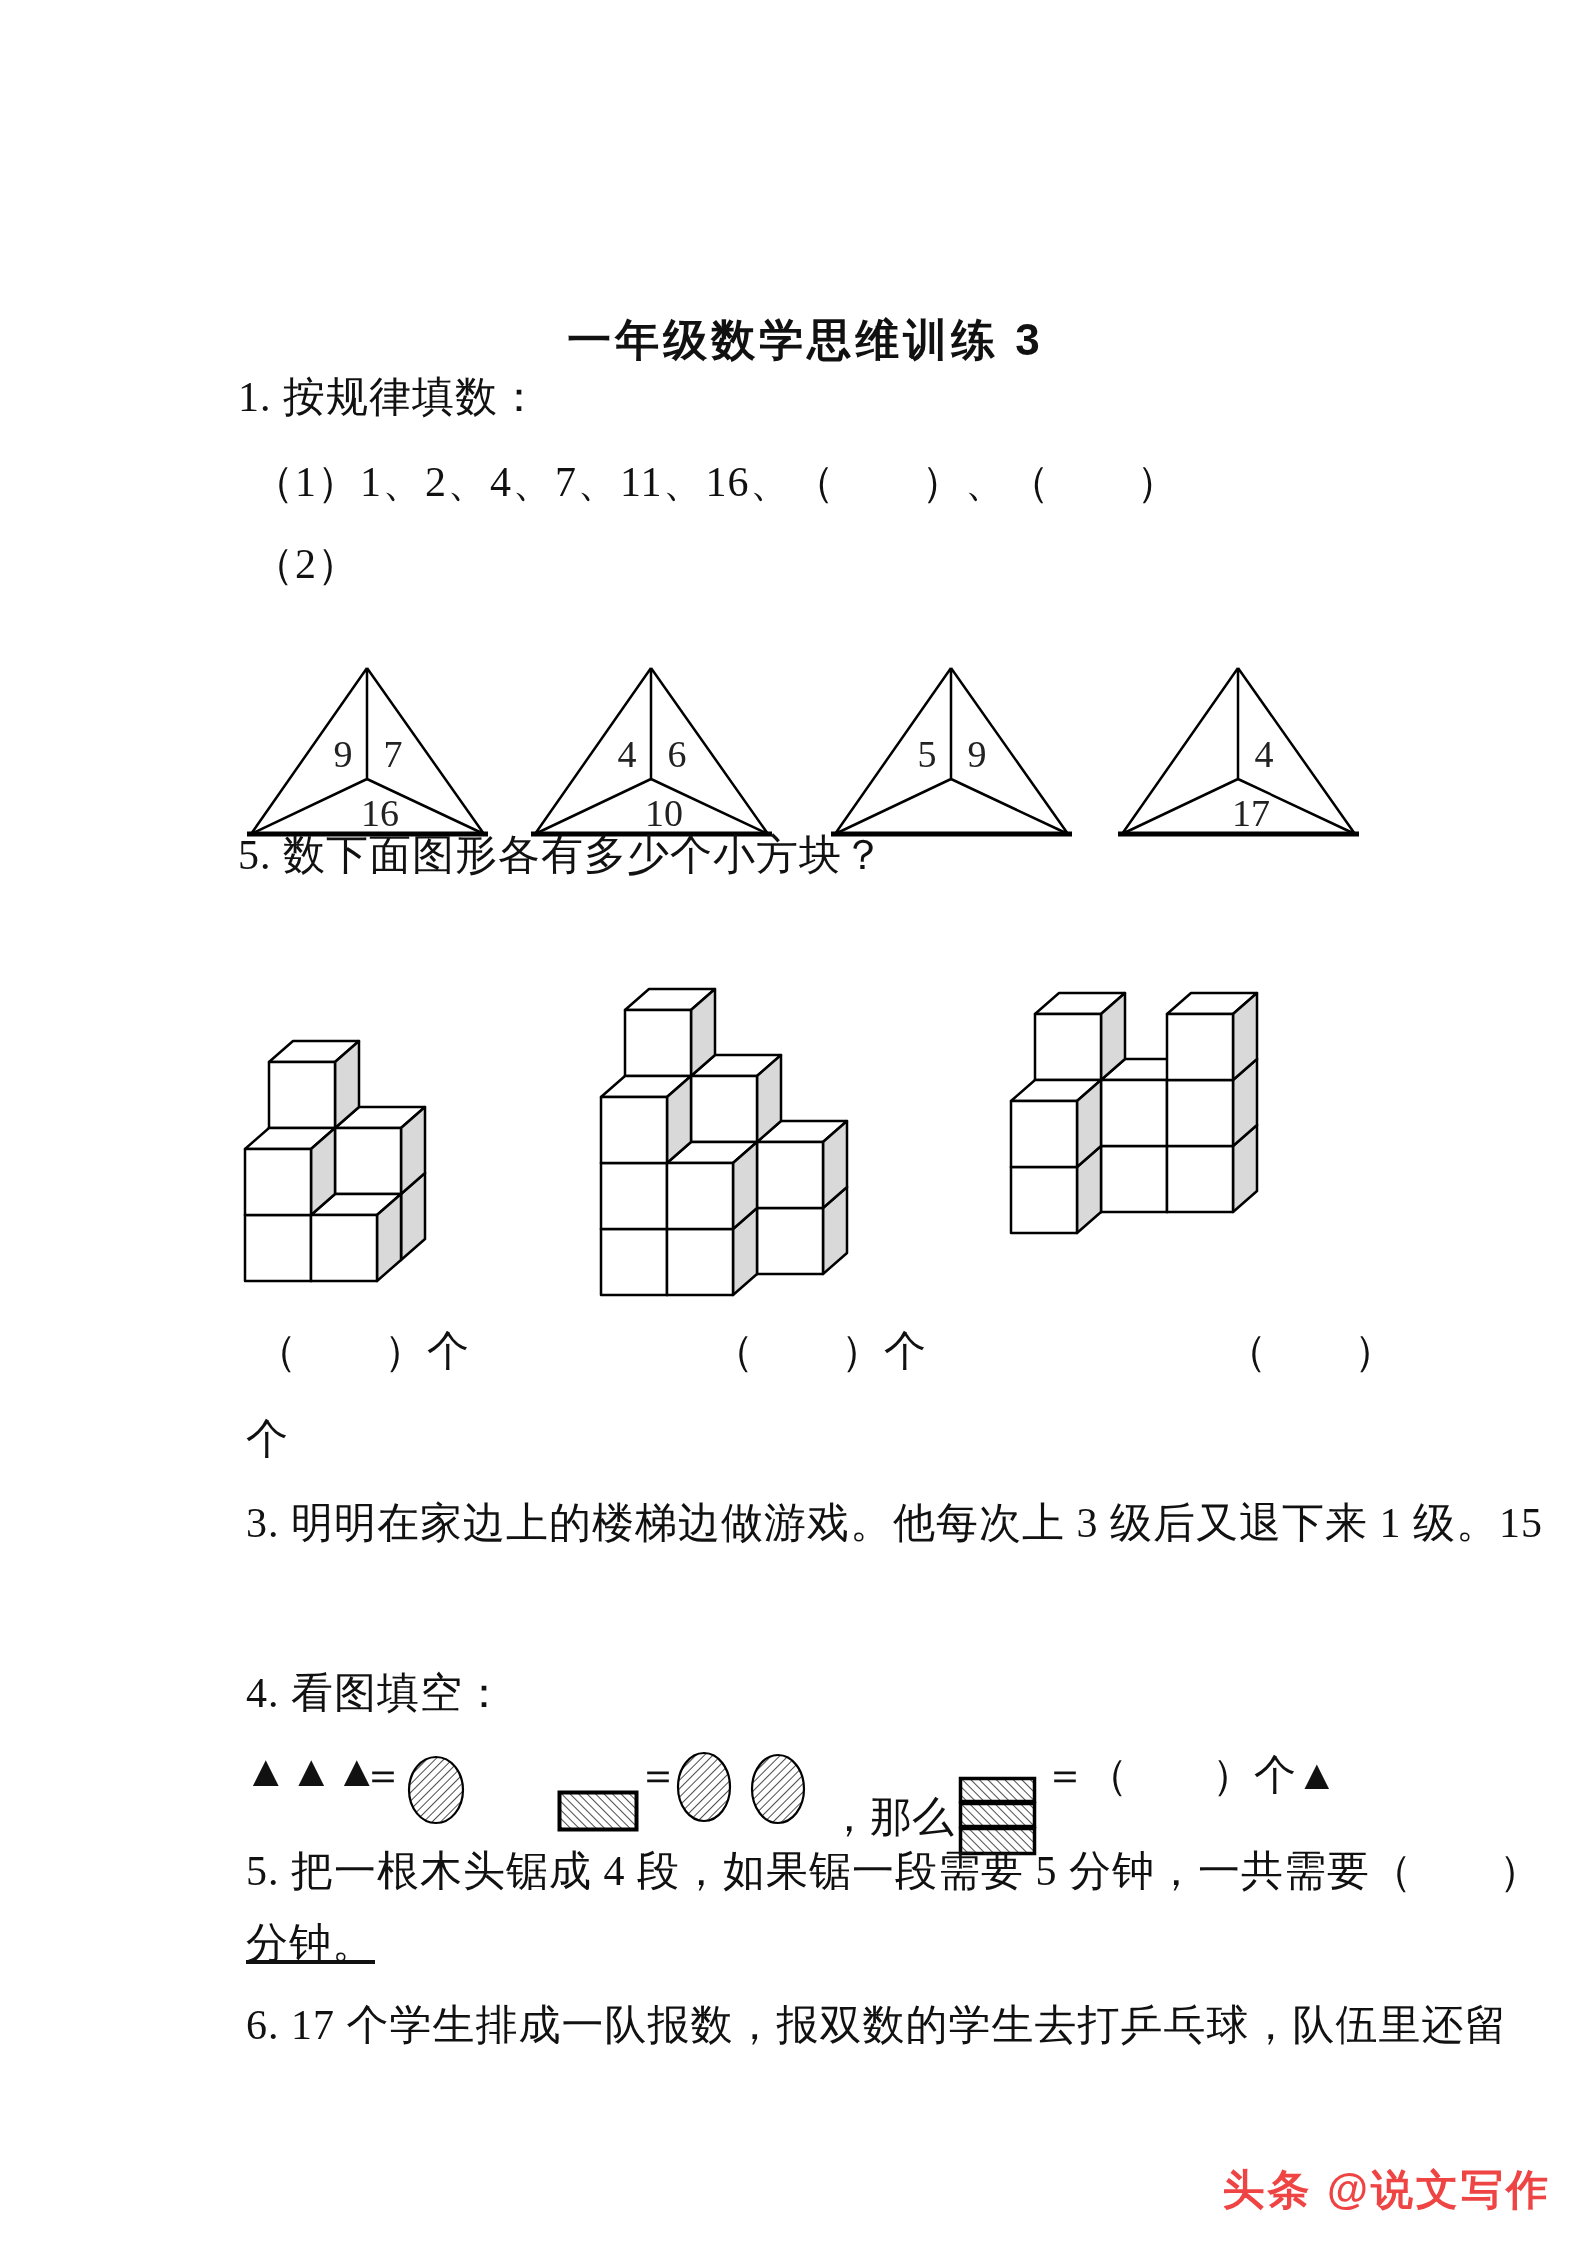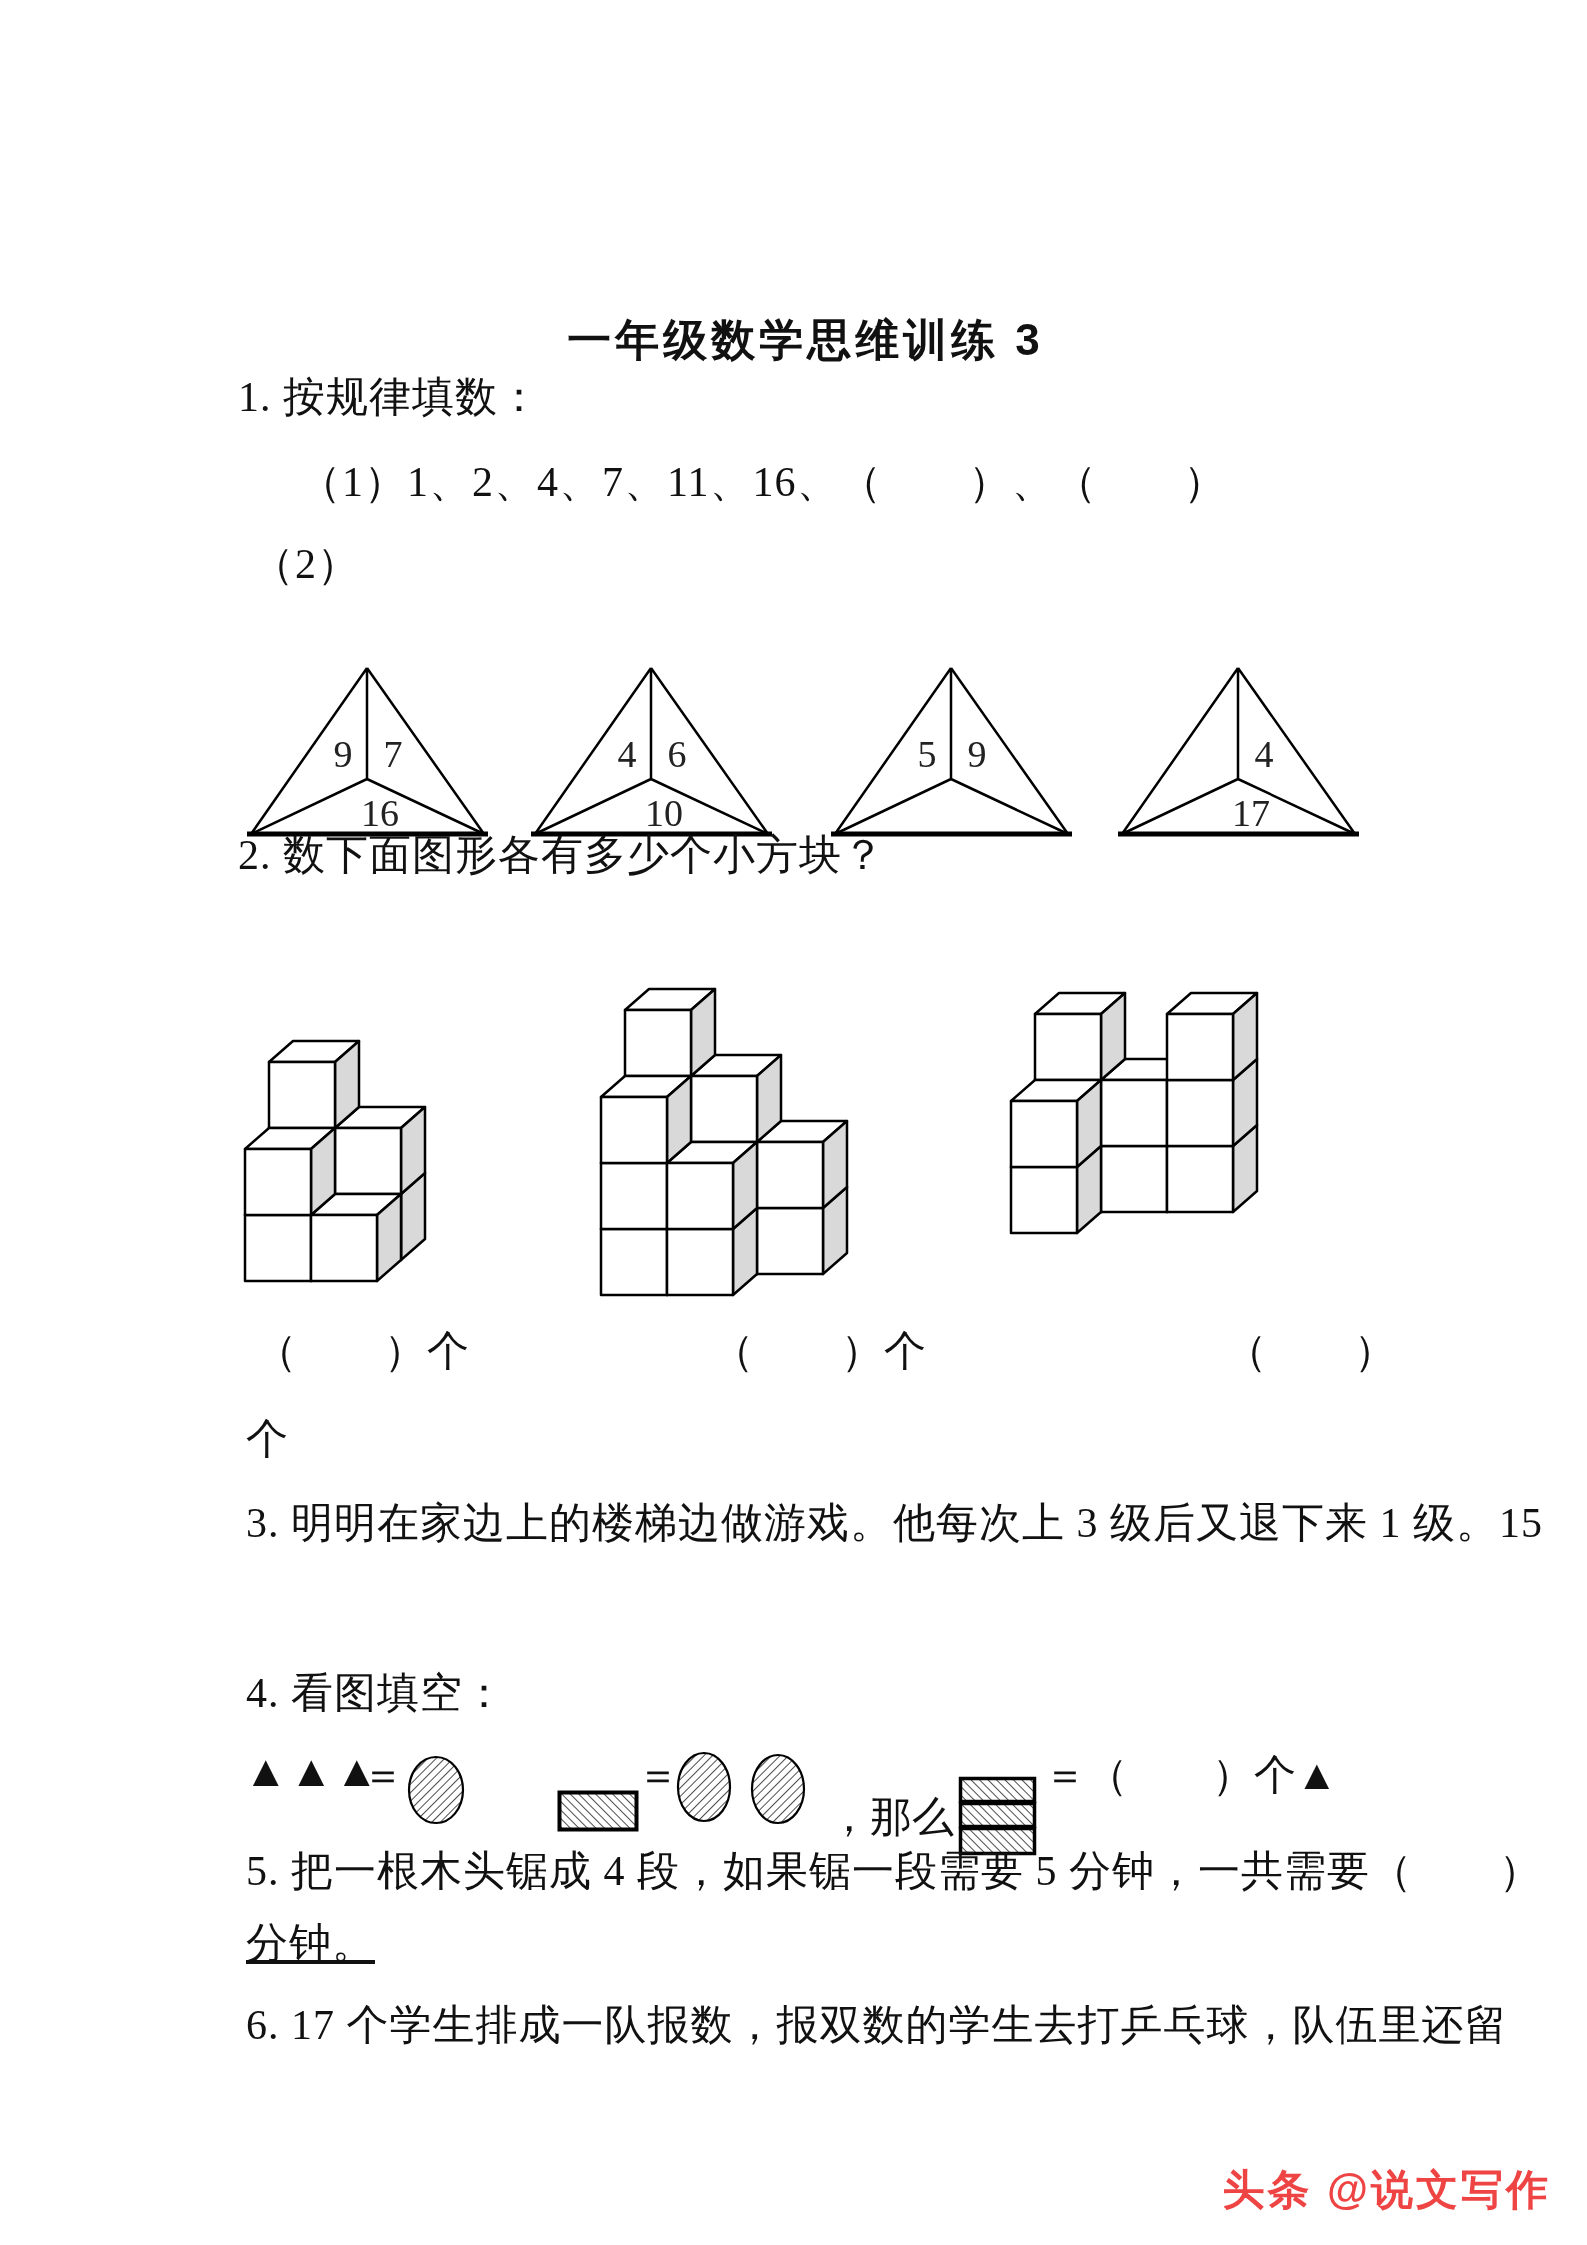--- a/index.html
+++ b/index.html
@@ -56,21 +56,21 @@
       <pattern id="hatchFwd" width="6" height="6" patternUnits="userSpaceOnUse" patternTransform="rotate(-45)">
         <rect width="6" height="6" fill="#ffffff"></rect>
         <line x1="0" y1="0" x2="0" y2="6" stroke="#000" stroke-width="1.4"></line>
       </pattern>
     </defs>
   </svg>
 
   <div class="abs doc-title" style="top:291px;left:12px;width:1587px;text-align:center;margin-top:27px;">一年级数学思维训练 3</div>
 
   <div class="abs body-line" style="top:376px;left:238px;">1. 按规律填数：</div>
-  <div class="abs body-line" style="top:461px;left:252px;margin-left:47px;">（1）1、2、4、7、11、16、（　　）、（　　）</div>
+  <div class="abs body-line" style="top:461px;left:252px;">（1）1、2、4、7、11、16、（　　）、（　　）</div>
   <div class="abs body-line" style="top:543px;left:252px;">（2）</div>
 
   <div class="abs" style="top:627px;left:243px;">
     <svg width="249" height="180" viewBox="0 0 249 180">
       <g stroke="#000" stroke-width="2.5" fill="none" stroke-linejoin="round">
         <path d="M124 5 L8 171 M124 5 L241 171 M124 5 L124 116 M8 171 L124 116 M241 171 L124 116"></path>
         <path d="M4 171 L245 171" stroke-width="5"></path>
       </g>
       <text class="tri-num" x="100" y="104" text-anchor="middle">9</text>
       <text class="tri-num" x="150" y="104" text-anchor="middle">7</text>
@@ -104,21 +104,21 @@
       <g stroke="#000" stroke-width="2.5" fill="none" stroke-linejoin="round">
         <path d="M124 5 L8 171 M124 5 L241 171 M124 5 L124 116 M8 171 L124 116 M241 171 L124 116"></path>
         <path d="M4 171 L245 171" stroke-width="5"></path>
       </g>
       <text class="tri-num" x="100" y="104" text-anchor="middle"></text>
       <text class="tri-num" x="150" y="104" text-anchor="middle">4</text>
       <text class="tri-num" x="137" y="163" text-anchor="middle">17</text>
     </svg>
   </div>
 
-  <div class="abs body-line" style="top:834px;left:238px;">2. 数下面图形各有多少个小方块？</div>
+  <div class="abs body-line" style="top:834px;left:238px;">5. 数下面图形各有多少个小方块？</div>
 
   <div class="abs" style="top:1038px;left:242px;"><svg width="186" height="246" viewBox="0 0 186 246">
         <polygon points="27,156 51,135 117,135 93,156" fill="#ffffff" stroke="#000" stroke-width="2.5" stroke-linejoin="round"></polygon>
         <polygon points="93,156 117,135 117,201 93,222" fill="#d9d9d9" stroke="#000" stroke-width="2.5" stroke-linejoin="round"></polygon>
         <polygon points="27,156 93,156 93,222 27,222" fill="#ffffff" stroke="#000" stroke-width="2.5" stroke-linejoin="round"></polygon>
         <polygon points="93,156 117,135 183,135 159,156" fill="#ffffff" stroke="#000" stroke-width="2.5" stroke-linejoin="round"></polygon>
         <polygon points="159,156 183,135 183,201 159,222" fill="#d9d9d9" stroke="#000" stroke-width="2.5" stroke-linejoin="round"></polygon>
         <polygon points="93,156 159,156 159,222 93,222" fill="#ffffff" stroke="#000" stroke-width="2.5" stroke-linejoin="round"></polygon>
         <polygon points="27,90 51,69 117,69 93,90" fill="#ffffff" stroke="#000" stroke-width="2.5" stroke-linejoin="round"></polygon>
         <polygon points="93,90 117,69 117,135 93,156" fill="#d9d9d9" stroke="#000" stroke-width="2.5" stroke-linejoin="round"></polygon>

